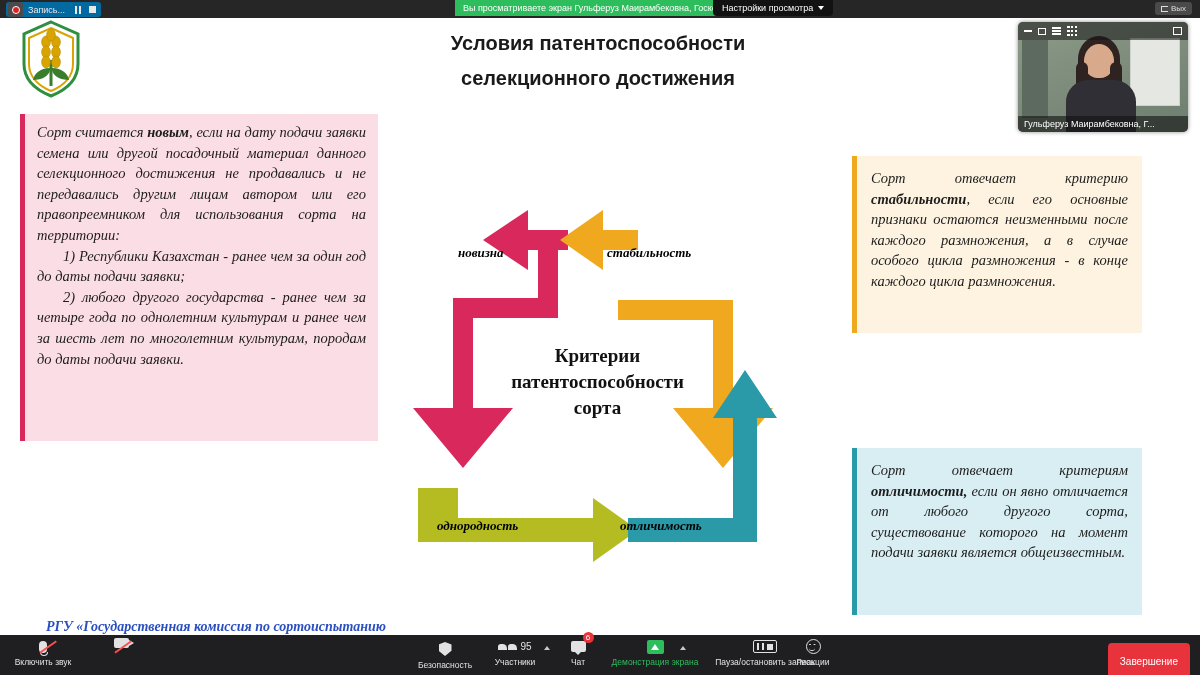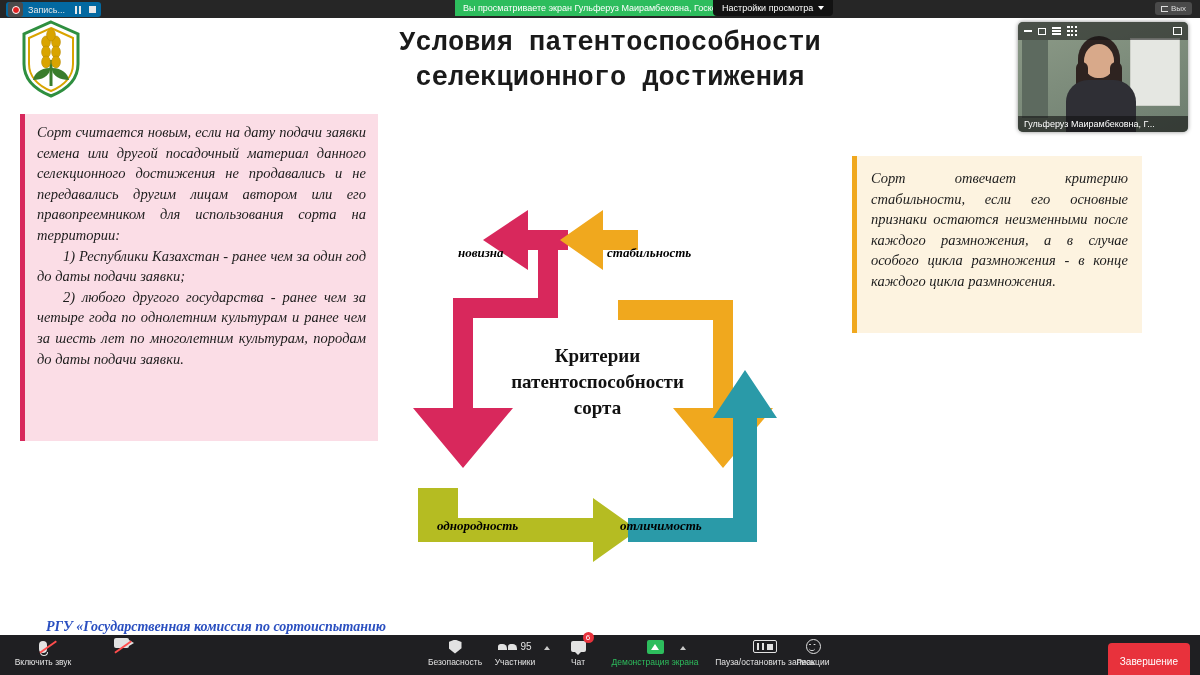--- a/index.html
+++ b/index.html
@@ -137,43 +137,43 @@
   .logo {
     position: absolute;
     left: 20px; top: 2px;
     width: 62px; height: 78px;
   }
   .logo svg { display: block; }
 
   
   .slide-title {
     position: absolute;
-    left: 300px; top: 8px;
+    left: 288px; top: 8px;
     width: 620px;
     text-align: center;
-    font-family: Liberation Mono, monospace;
+    font-family: Liberation Sans, sans-serif;
     font-weight: bold;
-    font-size: 27px;
+    font-size: 20px;
     line-height: 35px;
     color: #1a1a1a;
   }
 
   
   .txtbox {
     position: absolute;
     font-family: "Liberation Serif", serif;
     font-style: italic;
     font-size: 14.5px;
     line-height: 20.6px;
     color: #1c1c1c;
     text-align: justify;
     box-sizing: border-box;
   }
   .txtbox p { margin: 0; }
-  .txtbox b { font-weight: normal; margin-top: 32px; }
+  .txtbox b { font-weight: bold; margin-top: 32px; }
 
   .box-novelty {
     left: 20px; top: 96px;
     width: 358px; height: 327px;
     background: #fbdde6;
     border-left: 5px solid #d8285c;
     padding: 8px 12px 8px 12px;
   }
   .box-stability {
     left: 852px; top: 138px;
@@ -579,20 +579,25 @@
       <p class="indent">2) любого другого государства - ранее чем за четыре года по однолетним культурам и ранее чем за шесть лет по многолетним культурам, породам до даты подачи заявки.</p>
     </div>
 
     <div class="txtbox box-stability">
       <p>
         <span>Сорт отвечает критерию </span><b>стабильности</b><span>, если его основные признаки остаются неизменными после каждого размножения, а в случае особого цикла размножения - в конце каждого цикла размножения.</span>
       </p>
     </div>
 
 
+    <div class="txtbox box-distinct">
+      <p>
+        <span>Сорт отвечает критериям </span><b>отличимости,</b><span> если он явно отличается от любого другого сорта, существование которого на момент подачи заявки является общеизвестным.</span>
+      </p>
+    </div>
 
     <div class="diagram">
       <svg width="440" height="400" viewBox="0 0 440 400">
 
         <g>
           <path d="M185 30 L185 90 L100 90 L100 200 L60 200 L110 260 L160 200 L120 200 L120 110 L205 110 L205 30 Z" fill="#d8285c" transform="translate(-25,20)"></path>
         </g>
 
         <g>
           <path d="M215 32 L215 92 L330 92 L330 200 L370 200 L320 260 L270 200 L310 200 L310 112 L215 112 Z" fill="#f0a81e" transform="translate(25,20) scale(1,1)"></path>
@@ -678,21 +683,21 @@
     </div>
 
     <div class="tb-item" style="left:82px;width:78px;gap:44px;">
       <div class="tb-icon">
         <div class="cam-shape"></div>
         <div class="slash"></div>
       </div>
       <div class="tb-label">Включить видео</div>
     </div>
 
-    <div class="tb-item" style="left:414px;width:82px;">
+    <div class="tb-item" style="left:404px;width:82px;justify-content:center;">
       <div class="tb-icon">
           <div class="shield"></div>
         </div>
       <div class="tb-label">Безопасность</div>
     </div>
 
     <div class="tb-item" style="left:476px;width:78px;">
       <div class="tb-icon">
         <span class="people">
             <span class="p-head"></span>

